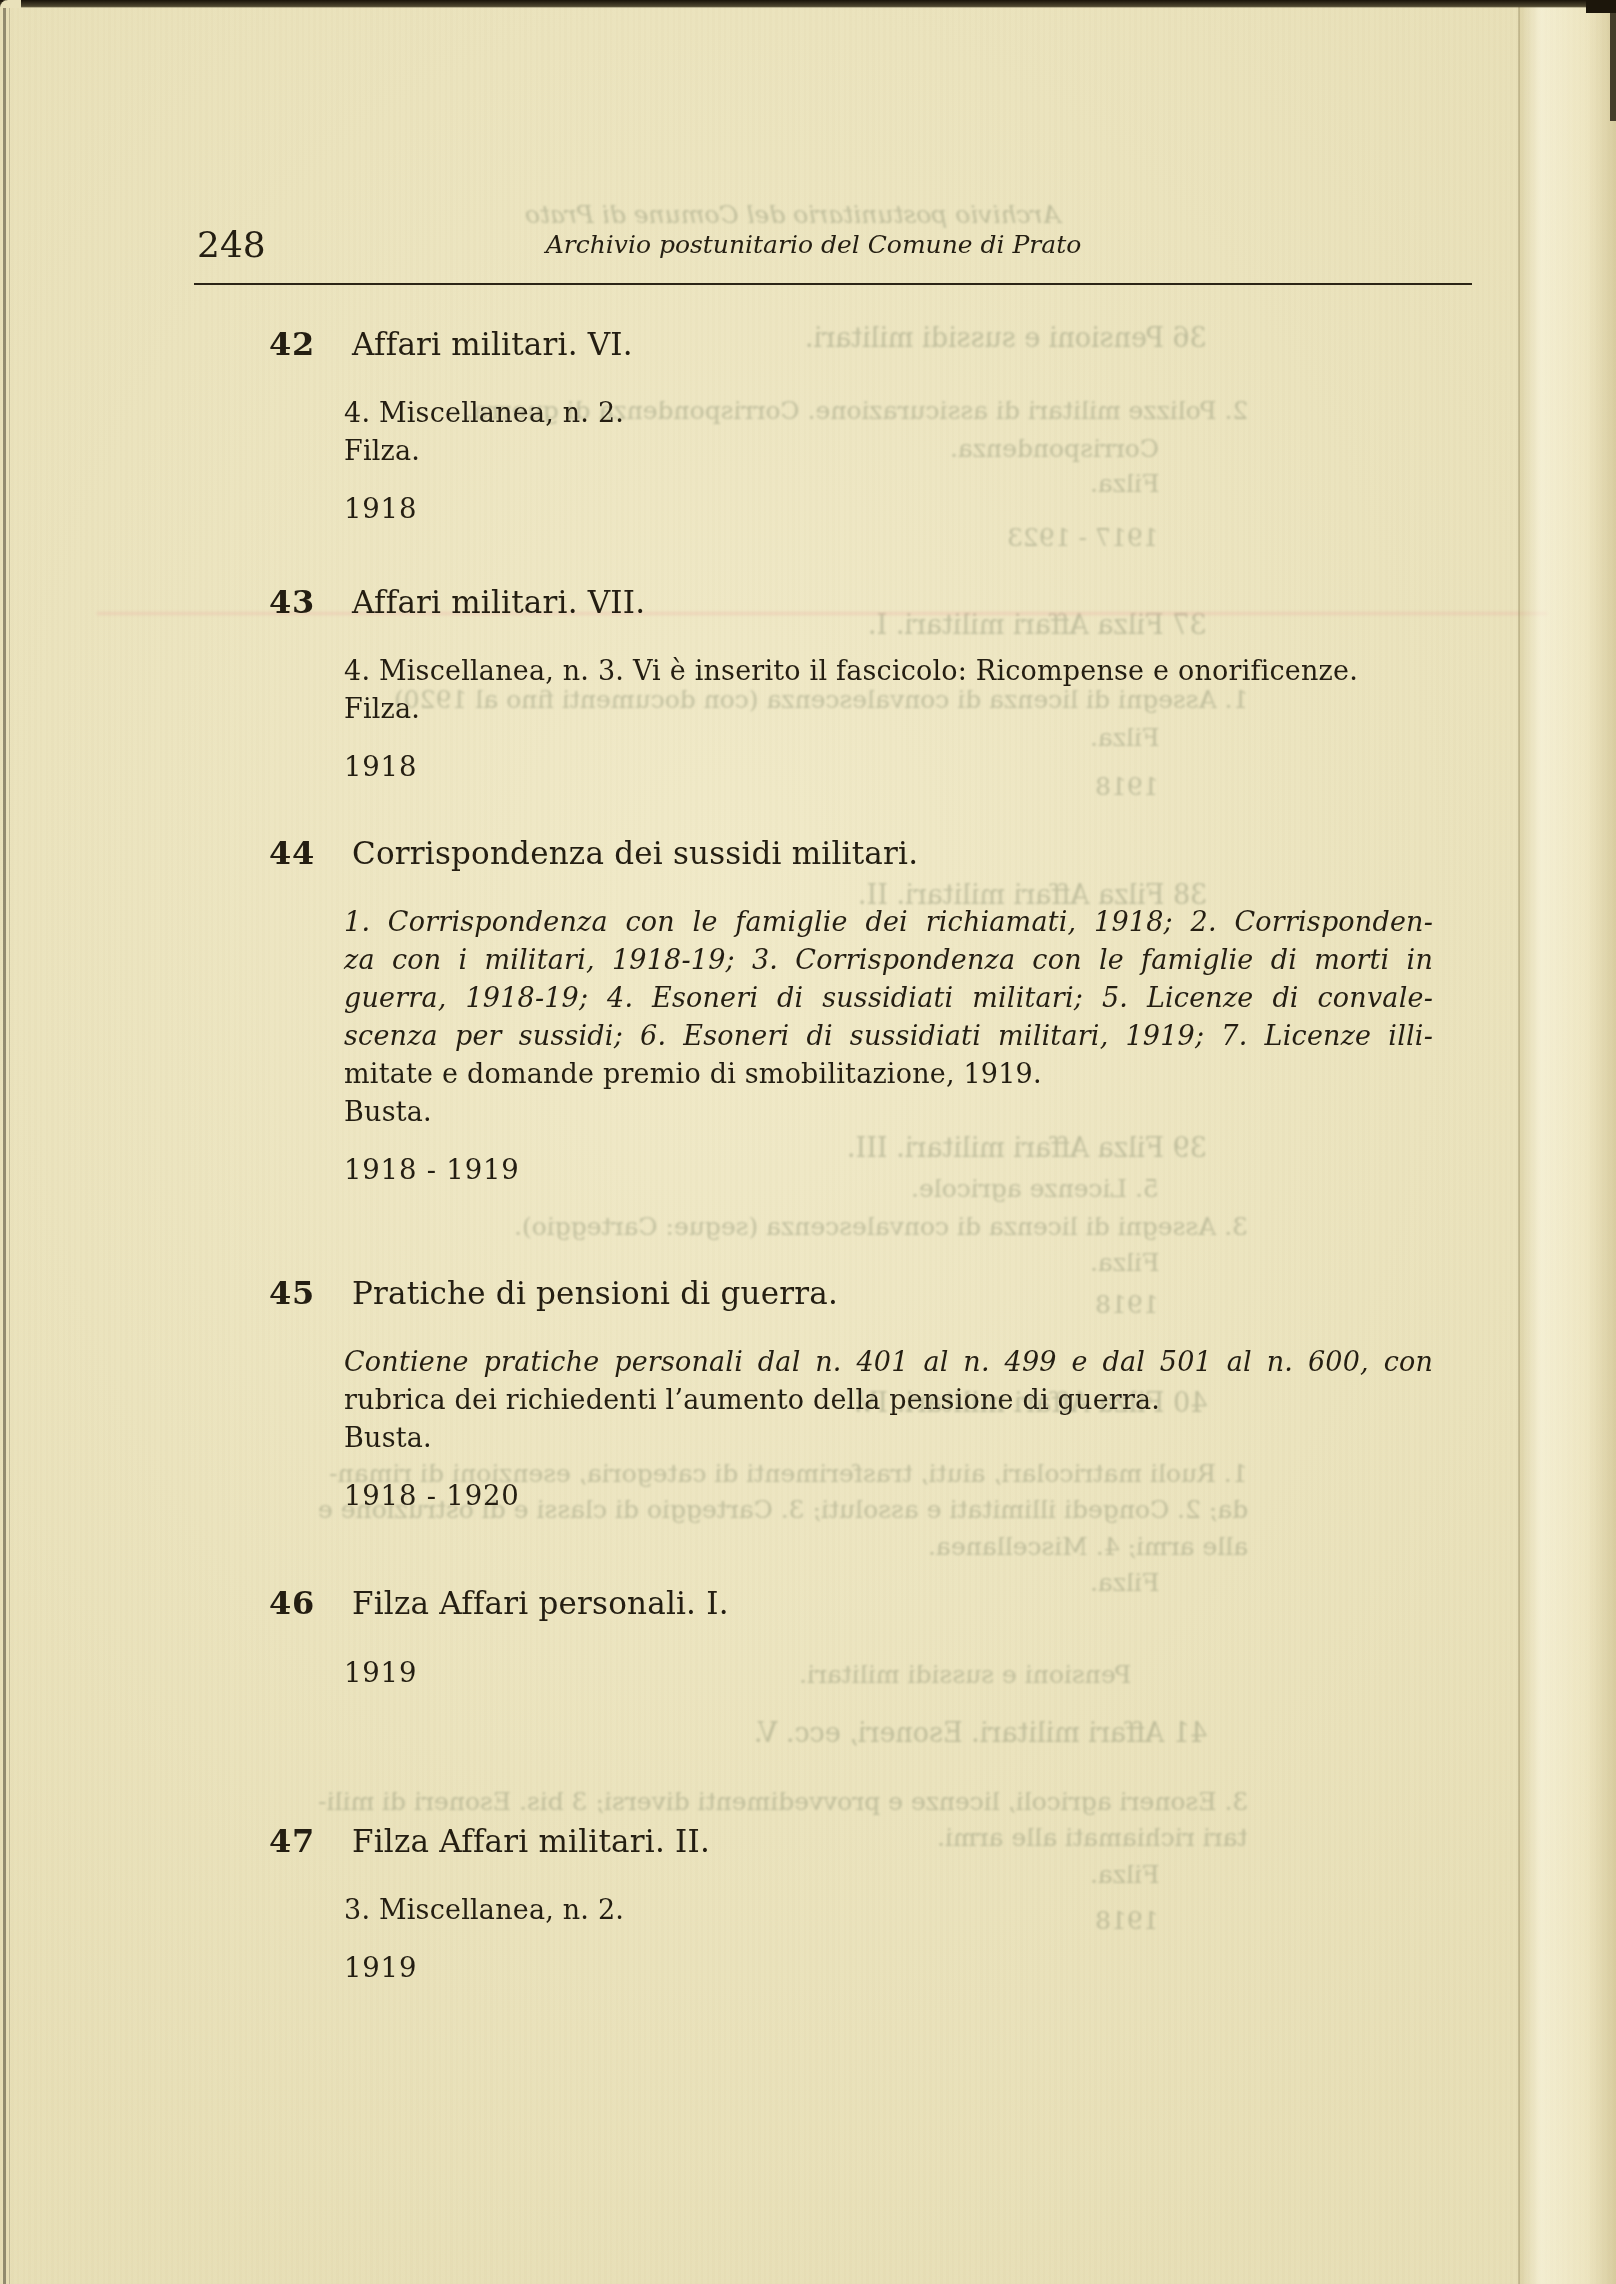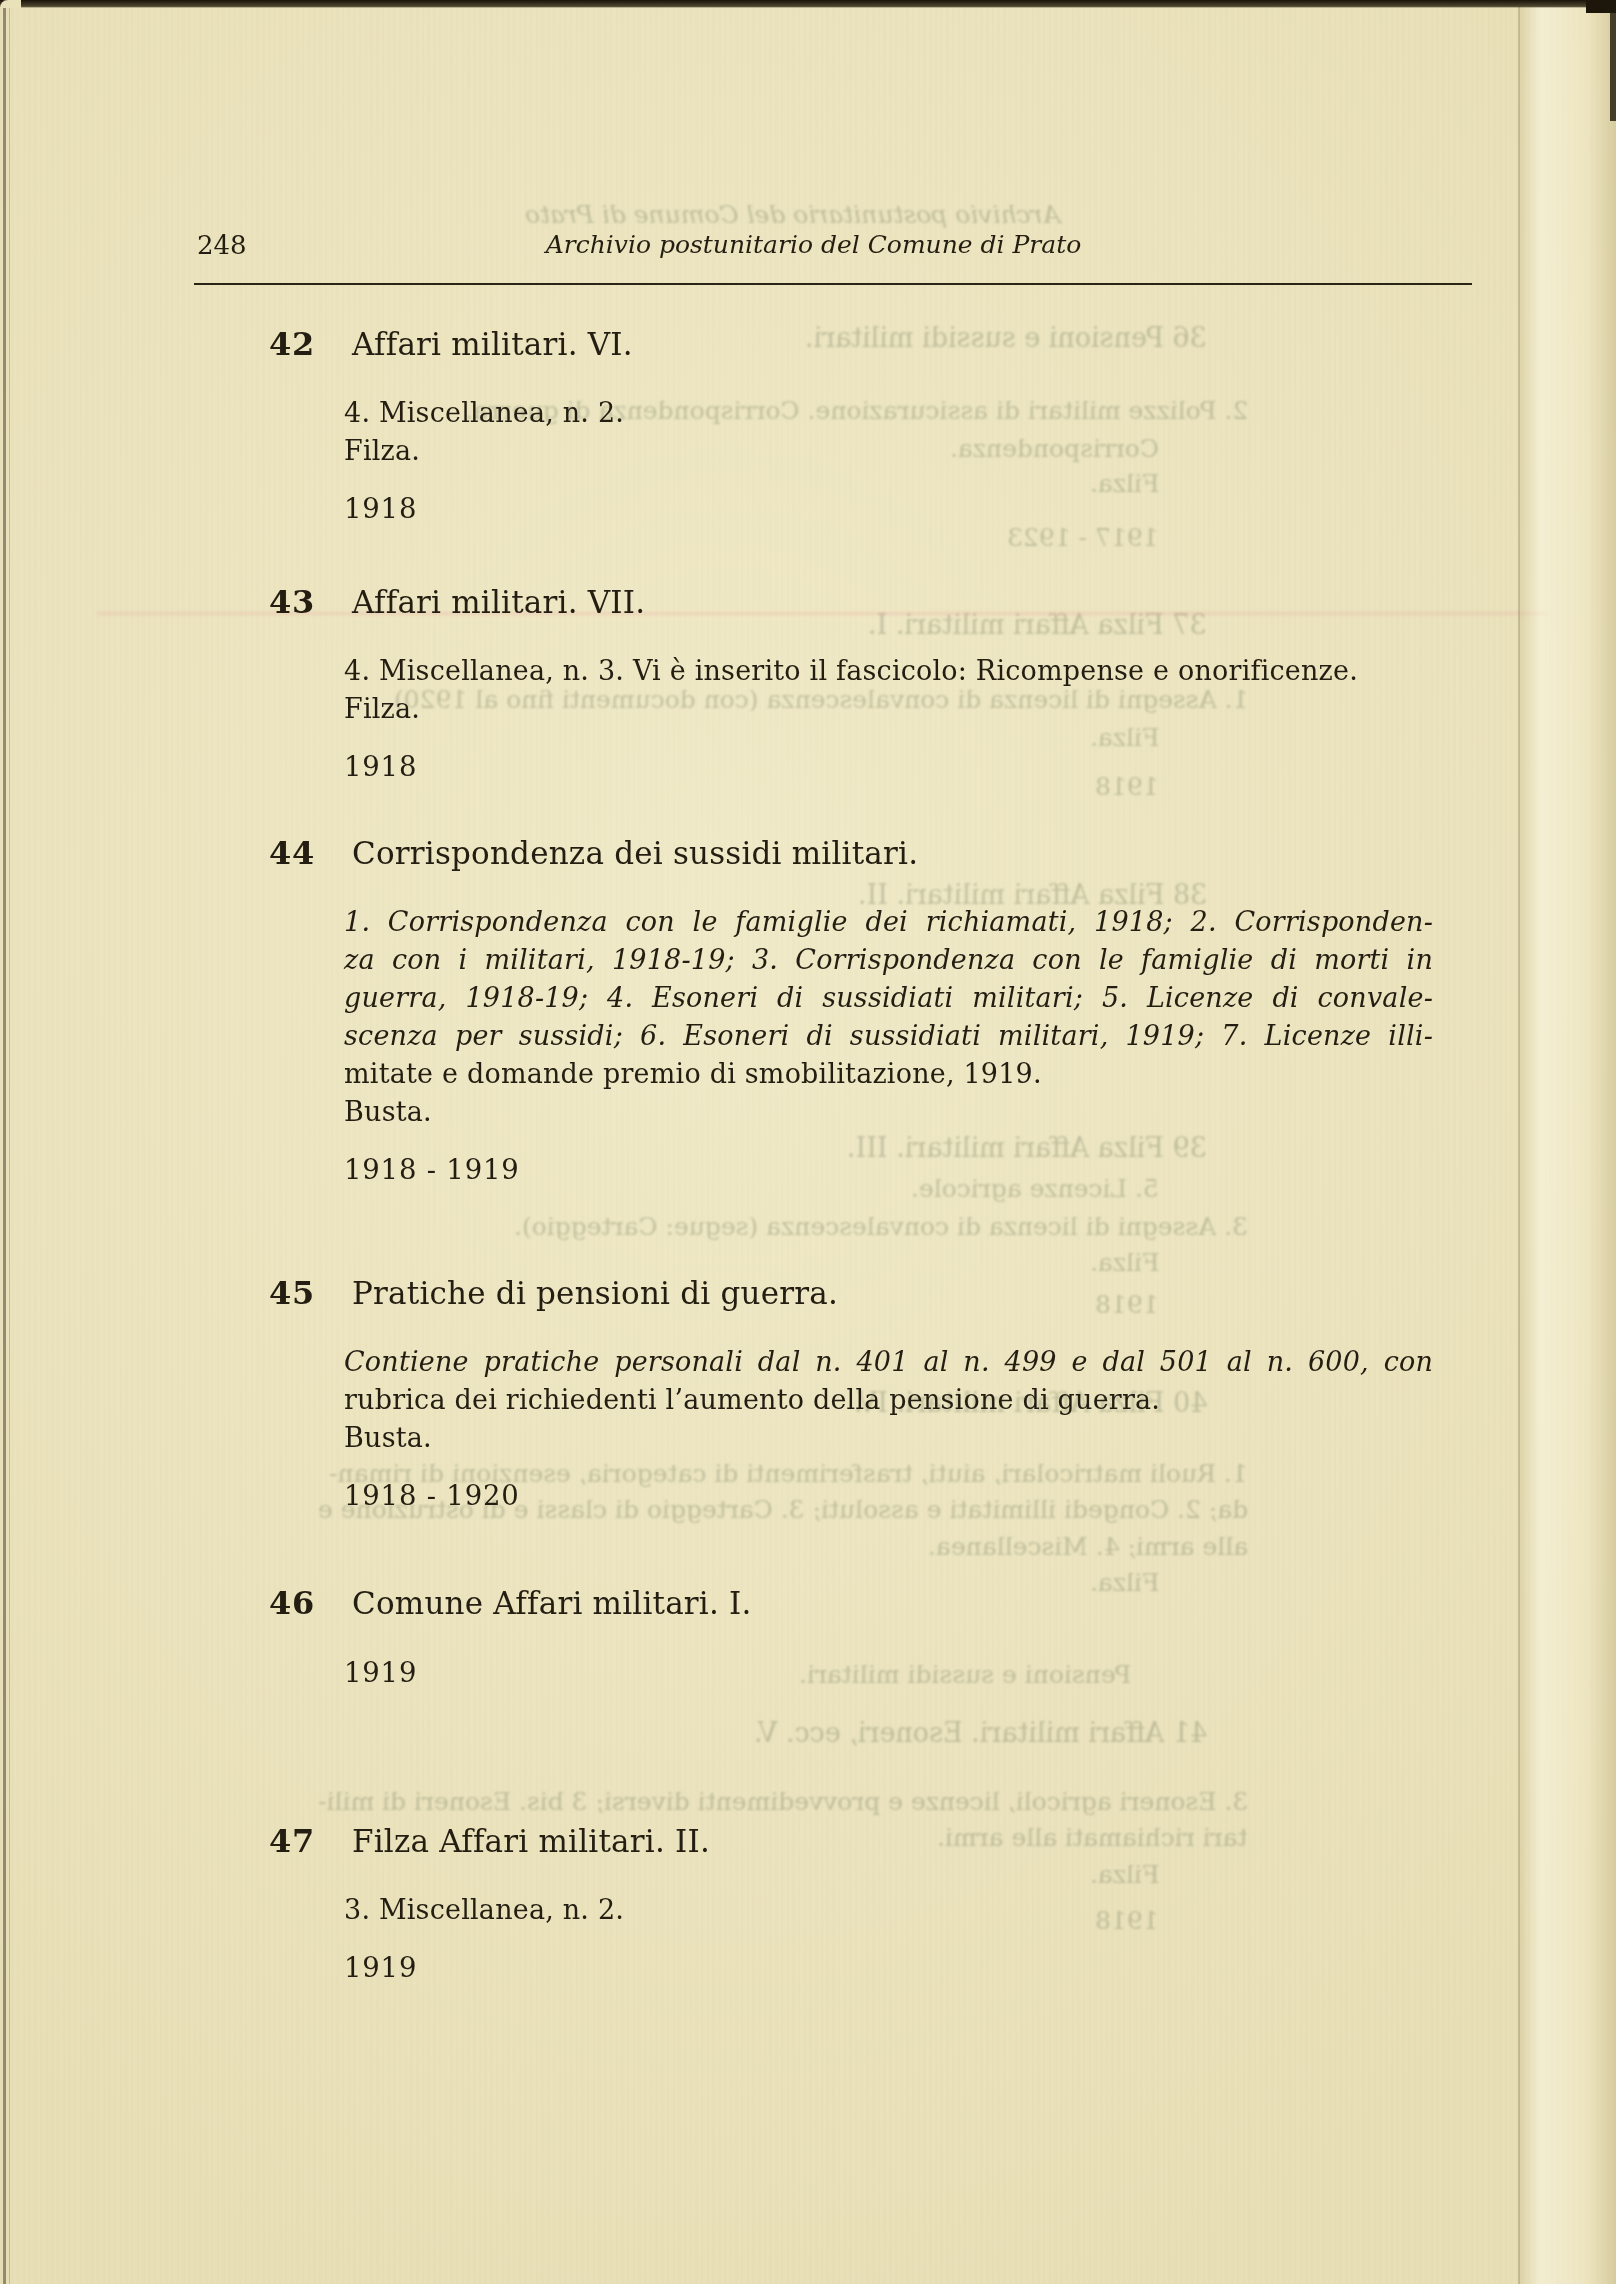--- a/index.html
+++ b/index.html
@@ -23,21 +23,21 @@
   .edge-left2{position:absolute;left:9px;top:0;width:0.8px;height:100%;background:#8a8163;opacity:.4;z-index:6;}
   .corner-tr{position:absolute;right:0;top:0;width:31px;height:13px;background:#1c160b;z-index:7;}
   .edge-right-dark{position:absolute;right:0;top:0;width:7.3px;height:121px;background:#2a2315;opacity:.85;z-index:6;}
   .band-right{position:absolute;left:1519px;top:0;width:97px;height:100%;z-index:5;pointer-events:none;
     background:linear-gradient(to right, rgba(190,175,120,.28), rgba(255,252,235,.5) 22%, rgba(248,240,210,.35) 70%, rgba(196,180,130,.45) 100%);}
   .crease-right{position:absolute;left:1518px;top:0;width:1.6px;height:100%;background:rgba(140,128,88,.35);z-index:5;}
   .artifact-pink{position:absolute;left:97px;top:612px;width:1450px;height:3.2px;
     background:rgba(236,166,158,.30);filter:blur(1.6px);z-index:1;}
   
   .running-head{position:absolute;left:0;top:229px;width:100%;z-index:3;}
-  .page-num{position:absolute;left:197px;top:0;font-size:26px;line-height:32px;}
+  .page-num{position:absolute;left:197px;top:0;font-size:36px;line-height:32px;}
   .head-title{display:block;text-align:center;font-style:italic;font-size:25px;line-height:32px;padding-left:10px;}
   .head-rule{position:absolute;left:194px;top:54px;width:1278px;height:2.4px;background:#2b2416;}
   
   .entry{position:absolute;left:269px;width:1165px;z-index:3;}
   .entry-num{position:absolute;left:0;top:0;font-size:32px;font-weight:700;line-height:40px;letter-spacing:0.8px;}
   .entry-body{margin-left:75px;width:1089px;}
   .entry-title{font-size:31px;font-weight:400;line-height:40px;margin:0 0 30px 8px;letter-spacing:0.2px;}
   .entry-desc{font-size:27px;line-height:38px;letter-spacing:0.2px;}
   .line{min-height:38px;}
   .just{text-align:justify;text-align-last:justify;word-spacing:0.8px;font-style:italic;}
@@ -139,21 +139,21 @@
         <div class="line">rubrica dei richiedenti l’aumento della pensione di guerra.</div>
         <div class="line">Busta.</div>
       </div>
       <div class="entry-date">1918 - 1920</div>
     </div>
   </section>
 
   <section class="entry" style="top:1583px">
     <span class="entry-num">46</span>
     <div class="entry-body">
-      <h2 class="entry-title">Comune Affari militari. I.</h2>
+      <h2 class="entry-title">Filza Affari personali. I.</h2>
       <div class="entry-date">1919</div>
     </div>
   </section>
 
   <section class="entry" style="top:1821px">
     <span class="entry-num">47</span>
     <div class="entry-body">
       <h2 class="entry-title">Filza Affari militari. II.</h2>
       <div class="entry-desc">
         <div class="line">3. Miscellanea, n. 2.</div>

